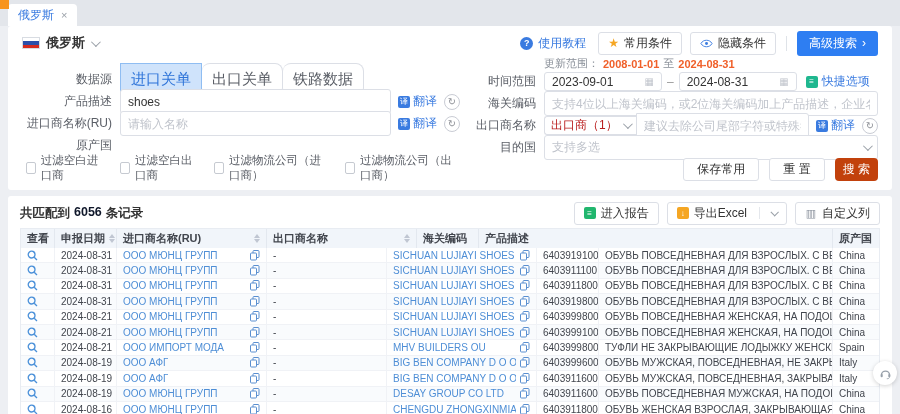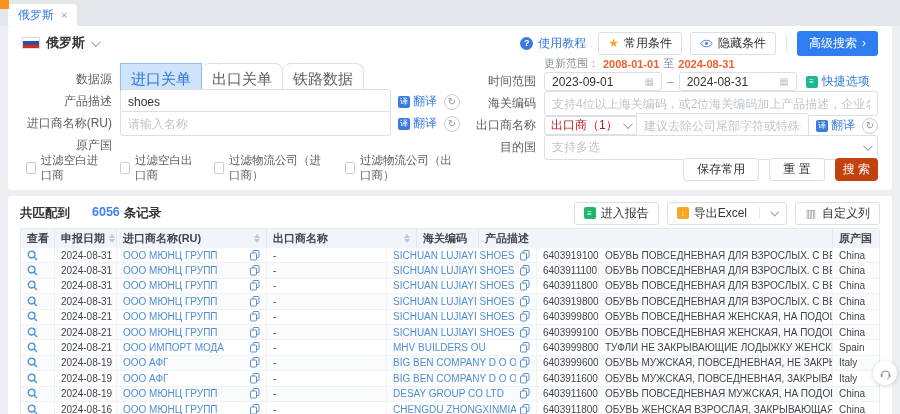--- a/index.html
+++ b/index.html
@@ -60,21 +60,21 @@
   .checks { margin-left:4px; gap:16px; }
   .check { display:flex; align-items:center; gap:5px; color:#5a5e66; font-size:11.5px; cursor:pointer; }
   .cb { width:12px; height:12px; border:1px solid #c6cad1; border-radius:2px; background:#fff; }
   .btns { justify-content:flex-end; gap:10px; margin-top:2px; }
   .wbtn { height:23px; padding:0 13px; background:#fff; border:1px solid #dcdfe6; border-radius:3px; font-size:12px; color:#333; cursor:pointer; font-family:inherit; }
   .bbtn { height:23px; padding:0 8px; background:#c2410c; border:none; border-radius:4px; font-size:12px; color:#fff; cursor:pointer; font-family:inherit; }
   
   .results { margin-top:6px; padding:6px 12px 0; height:240px; }
   .res-head { display:flex; justify-content:space-between; align-items:center; height:22px; margin-bottom:4px; }
   .summary { font-size:12.5px; color:#333; display:flex; gap:4px; font-weight:bold; }
-  .summary b { color:#3b82f6;margin-left:18px; }
+  .summary b { color:#0f172a; }
   .res-actions { display:flex; gap:8px; }
   .ric { width:12px; height:12px; border-radius:2px; color:#fff; font-size:8px; display:flex; align-items:center; justify-content:center; }
   .ric.green { background:#21b66e; } .ric.orange { background:#f5a623; }
   .ric.cols { background:transparent; color:#8a919c; font-size:11px; }
   .caret { width:6px; height:6px; border-right:1.3px solid #9aa0a8; border-bottom:1.3px solid #9aa0a8; transform:rotate(45deg) translateY(-1px); margin-left:6px; }
   .exp-div { width:1px; height:12px; background:#e4e7ec; margin-left:7px; }
   
   .table { border:1px solid #e8ecf2; }
   .thead { display:flex; background:#f1f5fa; height:19px; font-size:11px; color:#41454d; font-weight:bold; }
   .th { display:flex; align-items:center; padding:0 6px; border-right:1px solid #e3e8ef; overflow:hidden; white-space:nowrap; }

